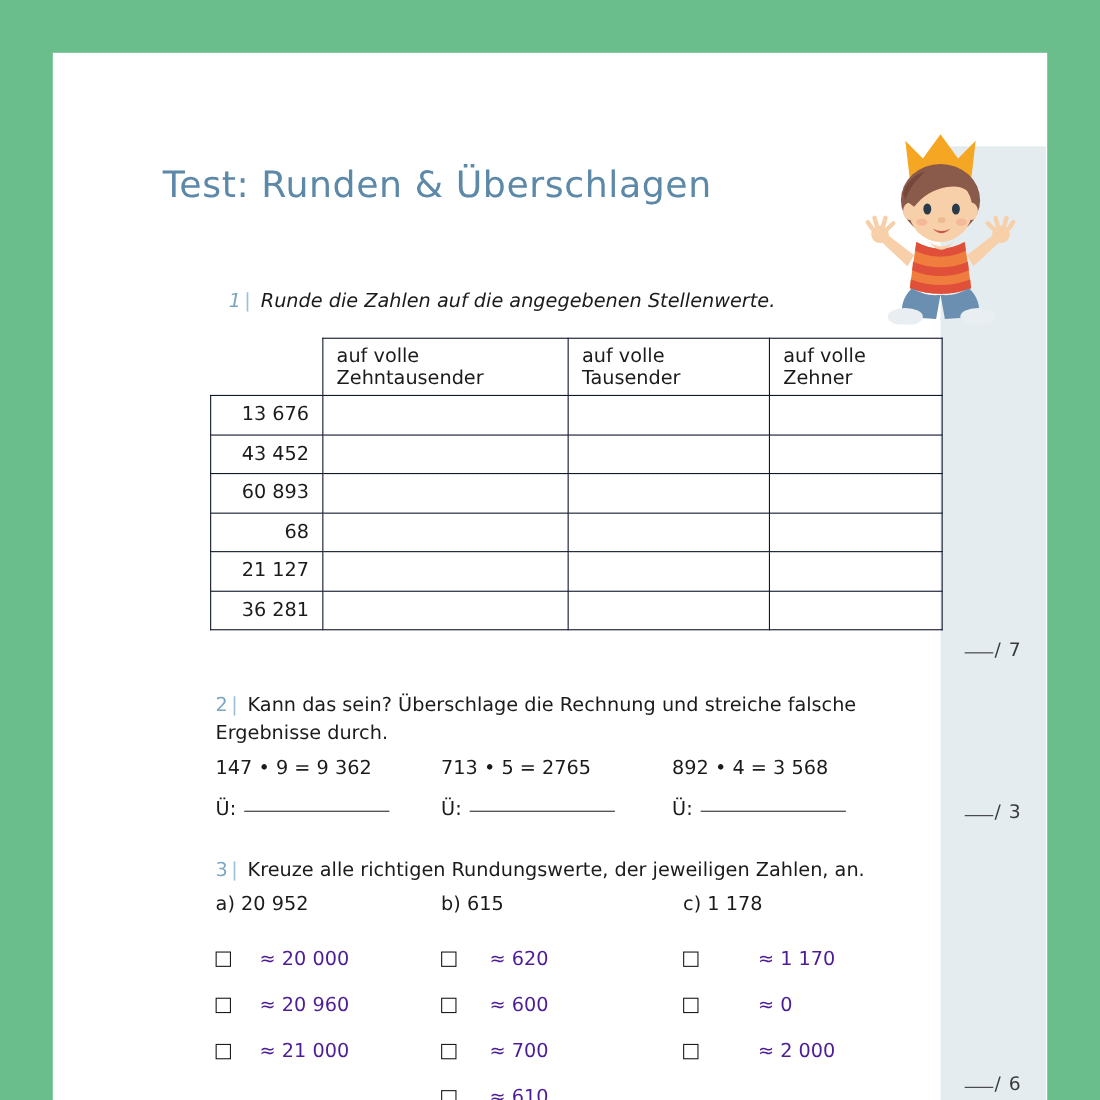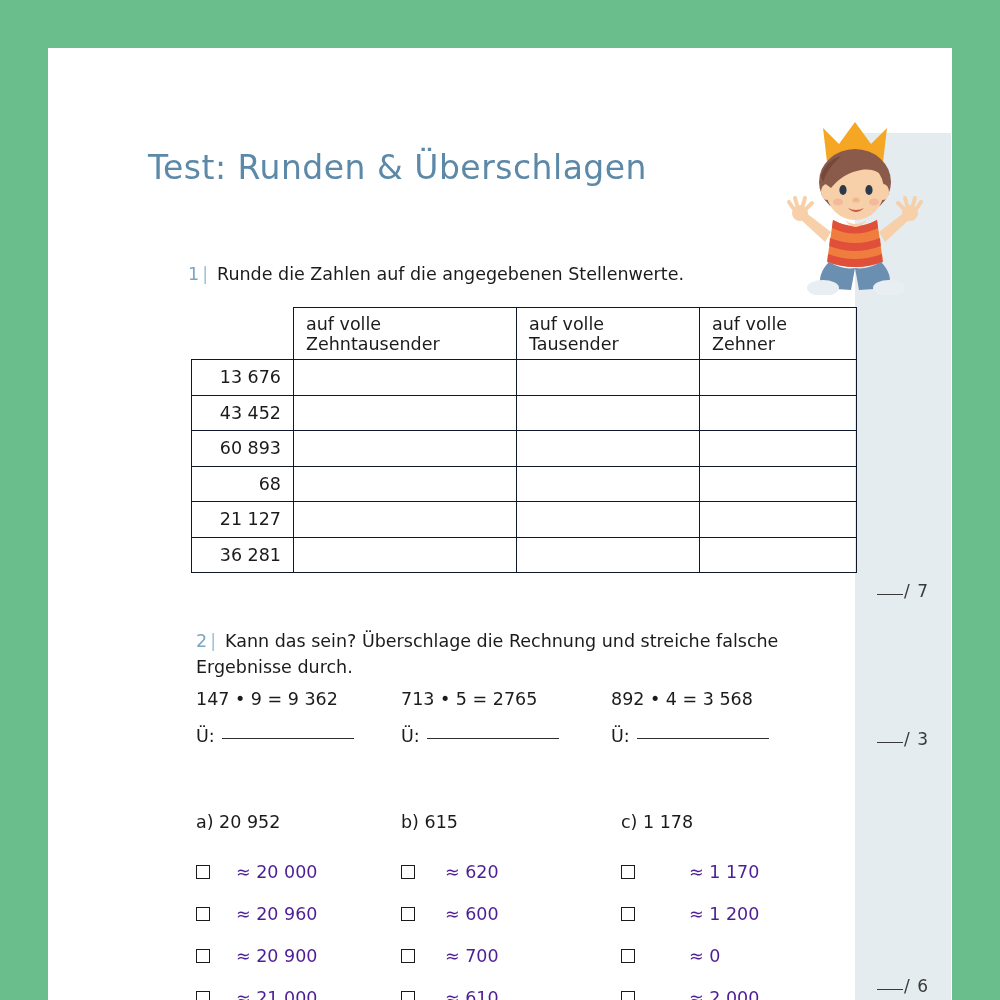--- a/index.html
+++ b/index.html
@@ -76,21 +76,21 @@
     line-height: 1.5;
     margin-top: 0;
   }
   .ex-num {
     color: #7aa6c2;
     margin-right: 9px;
   }
   .ex-num .bar { color: #9cc0d6; margin-left: 3px; }
 
   
-  #ex1-head { position: absolute; left: 40px; top: 113px; }
+  #ex1-head { position: absolute; left: 60px; top: 113px; font-style: italic; }
   #tbl {
     position: absolute;
     left: 43px; top: 159px;
     width: 665px;
     border-collapse: collapse;
     table-layout: fixed;
   }
   #tbl td, #tbl th {
     border: 1px solid #0f172a;
     height: 35.5px;
@@ -293,38 +293,37 @@
       <span class="eq">713 • 5 = 2765</span>
       <span class="eq">892 • 4 = 3 568</span>
     </div>
 
     <div id="ex2-ue">
       <span class="ue"><span>Ü:</span><span class="line"></span></span>
       <span class="ue"><span>Ü:</span><span class="line"></span></span>
       <span class="ue"><span>Ü:</span><span class="line"></span></span>
     </div>
 
+    <div class="ex-head" id="ex3-head">
+      <span class="ex-num"><span>3</span><span class="bar">|</span></span><span>Kreuze alle richtigen Rundungswerte, der jeweiligen Zahlen, an.</span>
+    </div>
 
     <div id="ex3-grid">
         <div class="col a">
           <div class="col-label">a) 20 952</div>
           <div class="opt">
             <span class="cbox"></span>
             <span class="opt-val">≈ 20 000</span>
           </div>
           <div class="opt">
             <span class="cbox"></span>
             <span class="opt-val">≈ 20 960</span>
           </div>
           <div class="opt">
             <span class="cbox"></span>
-            <span class="opt-val">≈ 20 900</span>
-          </div>
-          <div class="opt">
-            <span class="cbox"></span>
             <span class="opt-val">≈ 21 000</span>
           </div>
         </div>
         <div class="col b">
           <div class="col-label">b) 615</div>
           <div class="opt">
             <span class="cbox"></span>
             <span class="opt-val">≈ 620</span>
           </div>
           <div class="opt">
@@ -341,24 +340,20 @@
           </div>
         </div>
         <div class="col c">
           <div class="col-label">c) 1 178</div>
           <div class="opt">
             <span class="cbox"></span>
             <span class="opt-val">≈ 1 170</span>
           </div>
           <div class="opt">
             <span class="cbox"></span>
-            <span class="opt-val">≈ 1 200</span>
-          </div>
-          <div class="opt">
-            <span class="cbox"></span>
             <span class="opt-val">≈ 0</span>
           </div>
           <div class="opt">
             <span class="cbox"></span>
             <span class="opt-val">≈ 2 000</span>
           </div>
         </div>
       </div>
 
   </div>

